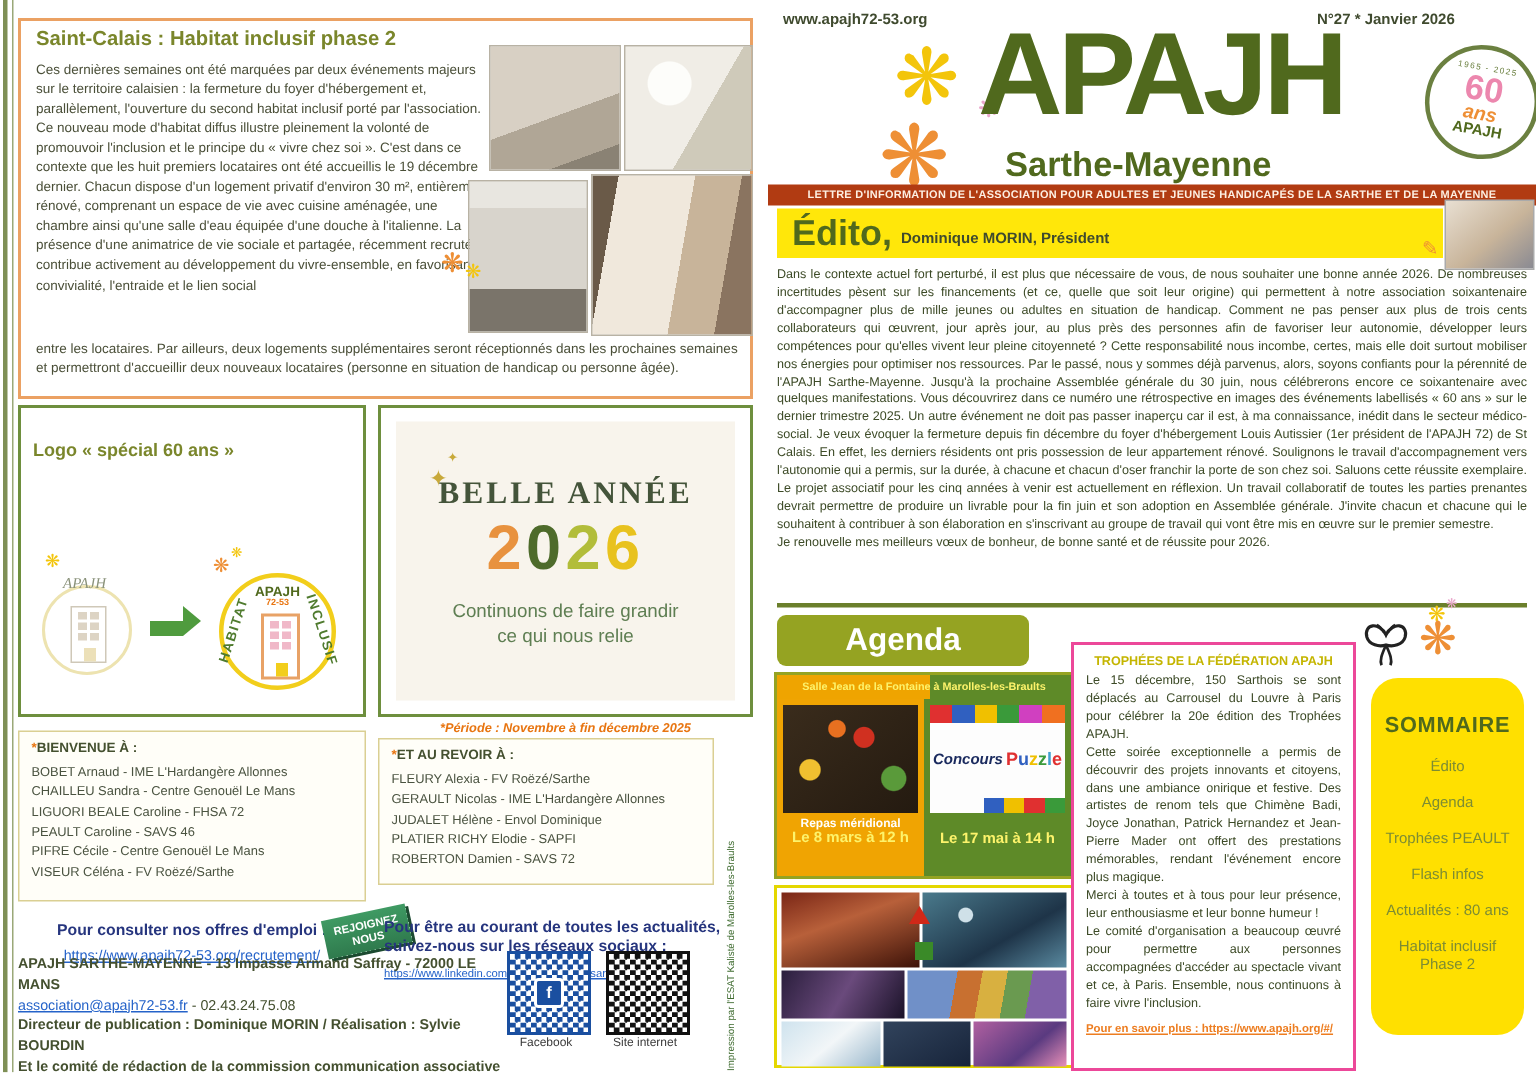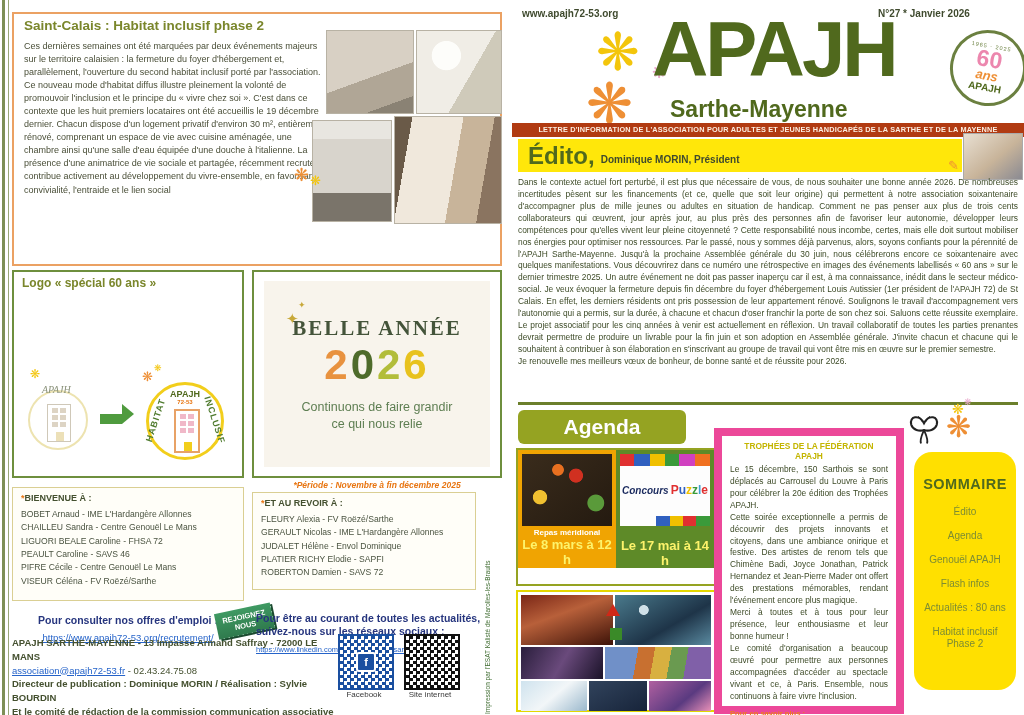--- a/index.html
+++ b/index.html
@@ -12,21 +12,21 @@
   .pre{white-space:pre-line;}
   
   .edge1{left:2px;top:0;width:3px;height:715px;background:#7E8F55;}
   .edge2{left:8px;top:0;width:1px;height:715px;background:#9AA878;}
   .article-box{left:12px;top:12px;width:490px;height:254px;border:2px solid #EBA163;}
   .article-title{left:10px;top:4px;font-size:13.5px;font-weight:bold;color:#7A862B;}
   .article-body1{left:10px;top:26px;width:302px;font-size:9px;line-height:1.45;color:#4A4F38;}
   .article-body2{left:10px;top:212px;width:470px;font-size:9px;line-height:1.45;color:#4A4F38;}
   .flower{position:absolute;line-height:1;}
   .logo-box{left:12px;top:270px;width:232px;height:208px;border:2px solid #6E8F3E;}
-  .logo-title{left:8px;top:4px;font-size:12px;font-weight:bold;color:#7A862B;}
+  .logo-title{left:8px;top:21px;font-size:12px;font-weight:bold;color:#7A862B;}
   .logo-body{left:8px;top:26px;width:216px;font-size:8.6px;line-height:1.4;color:#4A4F38;}
   .circle{position:absolute;border-radius:50%;box-sizing:border-box;background:#fff;}
   .bldg{position:absolute;box-sizing:border-box;display:flex;flex-wrap:wrap;gap:2px;padding:3px;align-content:flex-start;justify-content:center;}
   .bldg i{display:block;width:6px;height:5px;}
   .door{position:absolute;width:8px;height:9px;}
   .arrow-body{position:absolute;width:22px;height:10px;background:#4F9B3E;}
   .arrow-head{position:absolute;width:0;height:0;border-top:10px solid transparent;border-bottom:10px solid transparent;border-left:12px solid #4F9B3E;}
   .greet-box{left:252px;top:270px;width:250px;height:208px;border:2px solid #6E8F3E;display:flex;align-items:center;justify-content:center;}
   .greet-card{width:226px;height:186px;background:#F8F4EC;display:flex;flex-direction:column;align-items:center;justify-content:center;text-align:center;}
   .greet-line1{font-family:"Liberation Serif", serif;font-size:21px;font-weight:bold;letter-spacing:2px;color:#44543A;}
@@ -70,44 +70,45 @@
   .cards{display:flex;height:118px;}
   .card{width:50%;display:flex;flex-direction:column;box-sizing:border-box;}
   .card.orange{background:#F0A402;}
   .card.green{background:#5E8A28;}
   .food{height:72px;margin:4px 4px 0 4px;background:radial-gradient(circle at 20% 60%, #f0c030 0 8%, transparent 9%),radial-gradient(circle at 60% 30%, #d03020 0 9%, transparent 10%),radial-gradient(circle at 82% 68%, #5a9a3a 0 9%, transparent 10%),radial-gradient(circle at 40% 22%, #e87020 0 7%, transparent 8%),linear-gradient(140deg,#3a2c1c,#241a10);}
   .puzzle{height:72px;margin:4px 4px 0 4px;background:linear-gradient(90deg,#e03030 0 16%,#3060c0 16% 33%,#f0c000 33% 50%,#3a9a3a 50% 66%,#d040c0 66% 83%,#f07020 83%) top/100% 12px no-repeat,linear-gradient(90deg,#3060c0 0 25%,#f0c000 25% 50%,#e03030 50% 75%,#3a9a3a 75%) bottom right/60% 10px no-repeat,#fdfdfd;display:flex;align-items:center;justify-content:center;gap:2px;}
   .pz-c{font-size:10px;font-weight:bold;color:#1a2a5e;font-style:italic;}
   .pz-l{font-size:12px;font-weight:900;}
   .pz-l .l0{color:#e03030}.pz-l .l1{color:#3060c0}.pz-l .l2{color:#f0c000}.pz-l .l3{color:#3a9a3a}.pz-l .l4{color:#40a0d0}.pz-l .l5{color:#e03030}
   .ev-title{font-size:8px;font-weight:bold;color:#fff;text-align:center;margin-top:2px;}
-  .ev-date{font-size:13px;font-weight:bold;color:#FDF36B;text-align:center;}
+  .ev-date{font-size:10px;font-weight:bold;color:#FDF36B;text-align:center;}
   .collage-box{left:516px;top:590px;width:200px;height:122px;border:2px solid #E4D700;display:flex;flex-wrap:wrap;gap:2px;padding:3px;box-sizing:border-box;align-content:flex-start;}
   .col-ph{box-sizing:border-box;}
-  .trophees-box{left:714px;top:428px;width:190px;height:286px;border:8px solid #ec4899;padding:5px 8px;}
+  .trophees-box{left:714px;top:428px;width:190px;height:286px;border:2px solid #ec4899;padding:5px 8px;}
   .tr-title{font-size:8.4px;font-weight:bold;color:#C4B500;text-align:center;margin-bottom:3px;}
   .tr-body{font-size:8.4px;line-height:1.42;color:#3C4A26;}
   .tr-link{font-size:7.6px;font-weight:bold;color:#ED7D20;}
   .butterfly{left:906px;top:414px;}
   .sommaire{left:914px;top:452px;width:102px;height:238px;background:#FFE000;border-radius:18px;box-sizing:border-box;padding-top:24px;text-align:center;}
   .som-title{font-size:14.5px;font-weight:800;color:#50691D;letter-spacing:.5px;margin-bottom:14px;}
   .som-item{font-size:10px;color:#7D8C33;margin-bottom:12px;line-height:1.2;}
   .hand{font-family:"Liberation Serif",serif;font-style:italic;}
 </style>
 </head>
 <body>
 
 <div id="page">
 
   <div class="abs edge1"></div>
   <div class="abs edge2"></div>
 
   <div class="box article-box">
     <div class="abs article-title">Saint-Calais : Habitat inclusif phase 2</div>
     <div class="abs article-body1">Ces dernières semaines ont été marquées par deux événements majeurs sur le territoire calaisien : la fermeture du foyer d'hébergement et, parallèlement, l'ouverture du second habitat inclusif porté par l'association. Ce nouveau mode d'habitat diffus illustre pleinement la volonté de promouvoir l'inclusion et le principe du « vivre chez soi ». C'est dans ce contexte que les huit premiers locataires ont été accueillis le 19 décembre dernier. Chacun dispose d'un logement privatif d'environ 30 m², entièrement rénové, comprenant un espace de vie avec cuisine aménagée, une chambre ainsi qu'une salle d'eau équipée d'une douche à l'italienne. La présence d'une animatrice de vie sociale et partagée, récemment recrutée, contribue activement au développement du vivre-ensemble, en favorisant la convivialité, l'entraide et le lien social</div>
+    <div class="abs article-body2">entre les locataires. Par ailleurs, deux logements supplémentaires seront réceptionnés dans les prochaines semaines et permettront d'accueillir deux nouveaux locataires (personne en situation de handicap ou personne âgée).</div>
     <div class="ph" style="left:312px;top:16px;width:86px;height:82px;background:linear-gradient(160deg,#d8d0c4 0 55%,#b0a696 55% 85%,#8a8274 85%);"></div>
     <div class="ph" style="left:402px;top:16px;width:84px;height:82px;background:radial-gradient(circle at 35% 30%, #fdfdfa 0 18%, transparent 19%),linear-gradient(120deg,#f0ede6 0 60%,#cfcaba 60%);"></div>
     <div class="ph" style="left:298px;top:106px;width:78px;height:100px;background:linear-gradient(#e8e6e0 0 18%,#d8d4cc 18% 72%,#7a746a 72%),radial-gradient(circle at 30% 30%, #fff 0 12%, transparent 13%);"></div>
     <div class="ph" style="left:380px;top:102px;width:106px;height:106px;background:linear-gradient(100deg,#6a5a48 0 14%,#f0e8dc 14% 55%,#c8b49a 55% 80%,#8a7460 80%);"></div>
     <div class="flower" style="left:280px;top:152px;font-size:18px;color:#EE8F35;">❋</div>
     <div class="flower" style="left:296px;top:160px;font-size:13px;color:#F3C50B;">❋</div>
   </div>
 
   <div class="box logo-box">
     <div class="abs logo-title">Logo « spécial 60 ans »</div>
@@ -240,20 +241,21 @@
   <div class="abs pencil">✎</div>
 
   <div class="abs edito-body jtext pre">Dans le contexte actuel fort perturbé, il est plus que nécessaire de vous, de nous souhaiter une bonne année 2026. De nombreuses incertitudes pèsent sur les financements (et ce, quelle que soit leur origine) qui permettent à notre association soixantenaire d'accompagner plus de mille jeunes ou adultes en situation de handicap. Comment ne pas penser aux plus de trois cents collaborateurs qui œuvrent, jour après jour, au plus près des personnes afin de favoriser leur autonomie, développer leurs compétences pour qu'elles vivent leur pleine citoyenneté ? Cette responsabilité nous incombe, certes, mais elle doit surtout mobiliser nos énergies pour optimiser nos ressources. Par le passé, nous y sommes déjà parvenus, alors, soyons confiants pour la pérennité de l'APAJH Sarthe-Mayenne. Jusqu'à la prochaine Assemblée générale du 30 juin, nous célébrerons encore ce soixantenaire avec quelques manifestations. Vous découvrirez dans ce numéro une rétrospective en images des événements labellisés « 60 ans » sur le dernier trimestre 2025. Un autre événement ne doit pas passer inaperçu car il est, à ma connaissance, inédit dans le secteur médico-social. Je veux évoquer la fermeture depuis fin décembre du foyer d'hébergement Louis Autissier (1er président de l'APAJH 72) de St Calais. En effet, les derniers résidents ont pris possession de leur appartement rénové. Soulignons le travail d'accompagnement vers l'autonomie qui a permis, sur la durée, à chacune et chacun d'oser franchir la porte de son chez soi. Saluons cette réussite exemplaire. Le projet associatif pour les cinq années à venir est actuellement en réflexion. Un travail collaboratif de toutes les parties prenantes devrait permettre de produire un livrable pour la fin juin et son adoption en Assemblée générale. J'invite chacun et chacune qui le souhaitent à contribuer à son élaboration en s'inscrivant au groupe de travail qui vont être mis en œuvre sur le premier semestre.
 Je renouvelle mes meilleurs vœux de bonheur, de bonne santé et de réussite pour 2026.</div>
 
   <div class="abs divider"></div>
 
   <div class="abs agenda-title">Agenda</div>
 
   <div class="box agenda-box">
+    <div class="venue">Salle Jean de la Fontaine à Marolles-les-Braults</div>
     <div class="cards">
       <div class="card orange">
         <div class="food"></div>
         <div class="ev-title">Repas méridional</div>
         <div class="ev-date">Le 8 mars à 12 h</div>
       </div>
       <div class="card green">
         <div class="puzzle">
           <span class="pz-c">Concours</span>
           <span class="pz-l"><span class="l0">P</span><span class="l1">u</span><span class="l2">z</span><span class="l3">z</span><span class="l4">l</span><span class="l5">e</span></span>
@@ -293,20 +295,20 @@
     </svg>
   </div>
   <div class="flower" style="left:952px;top:402px;font-size:14px;color:#F3C50B;">❋</div>
   <div class="flower" style="left:964px;top:398px;font-size:9px;color:#E9A8CC;">❋</div>
   <div class="flower" style="left:946px;top:412px;font-size:30px;color:#EE8F35;">❋</div>
 
   <div class="abs sommaire">
     <div class="som-title">SOMMAIRE</div>
     <div class="som-item">Édito</div>
     <div class="som-item">Agenda</div>
-    <div class="som-item">Genouël APAJH</div>
+    <div class="som-item">Trophées PEAULT</div>
     <div class="som-item">Flash infos</div>
     <div class="som-item">Actualités : 80 ans</div>
     <div class="som-item pre">Habitat inclusif
 Phase 2</div>
   </div>
 
 </div>
 
 </body></html>

